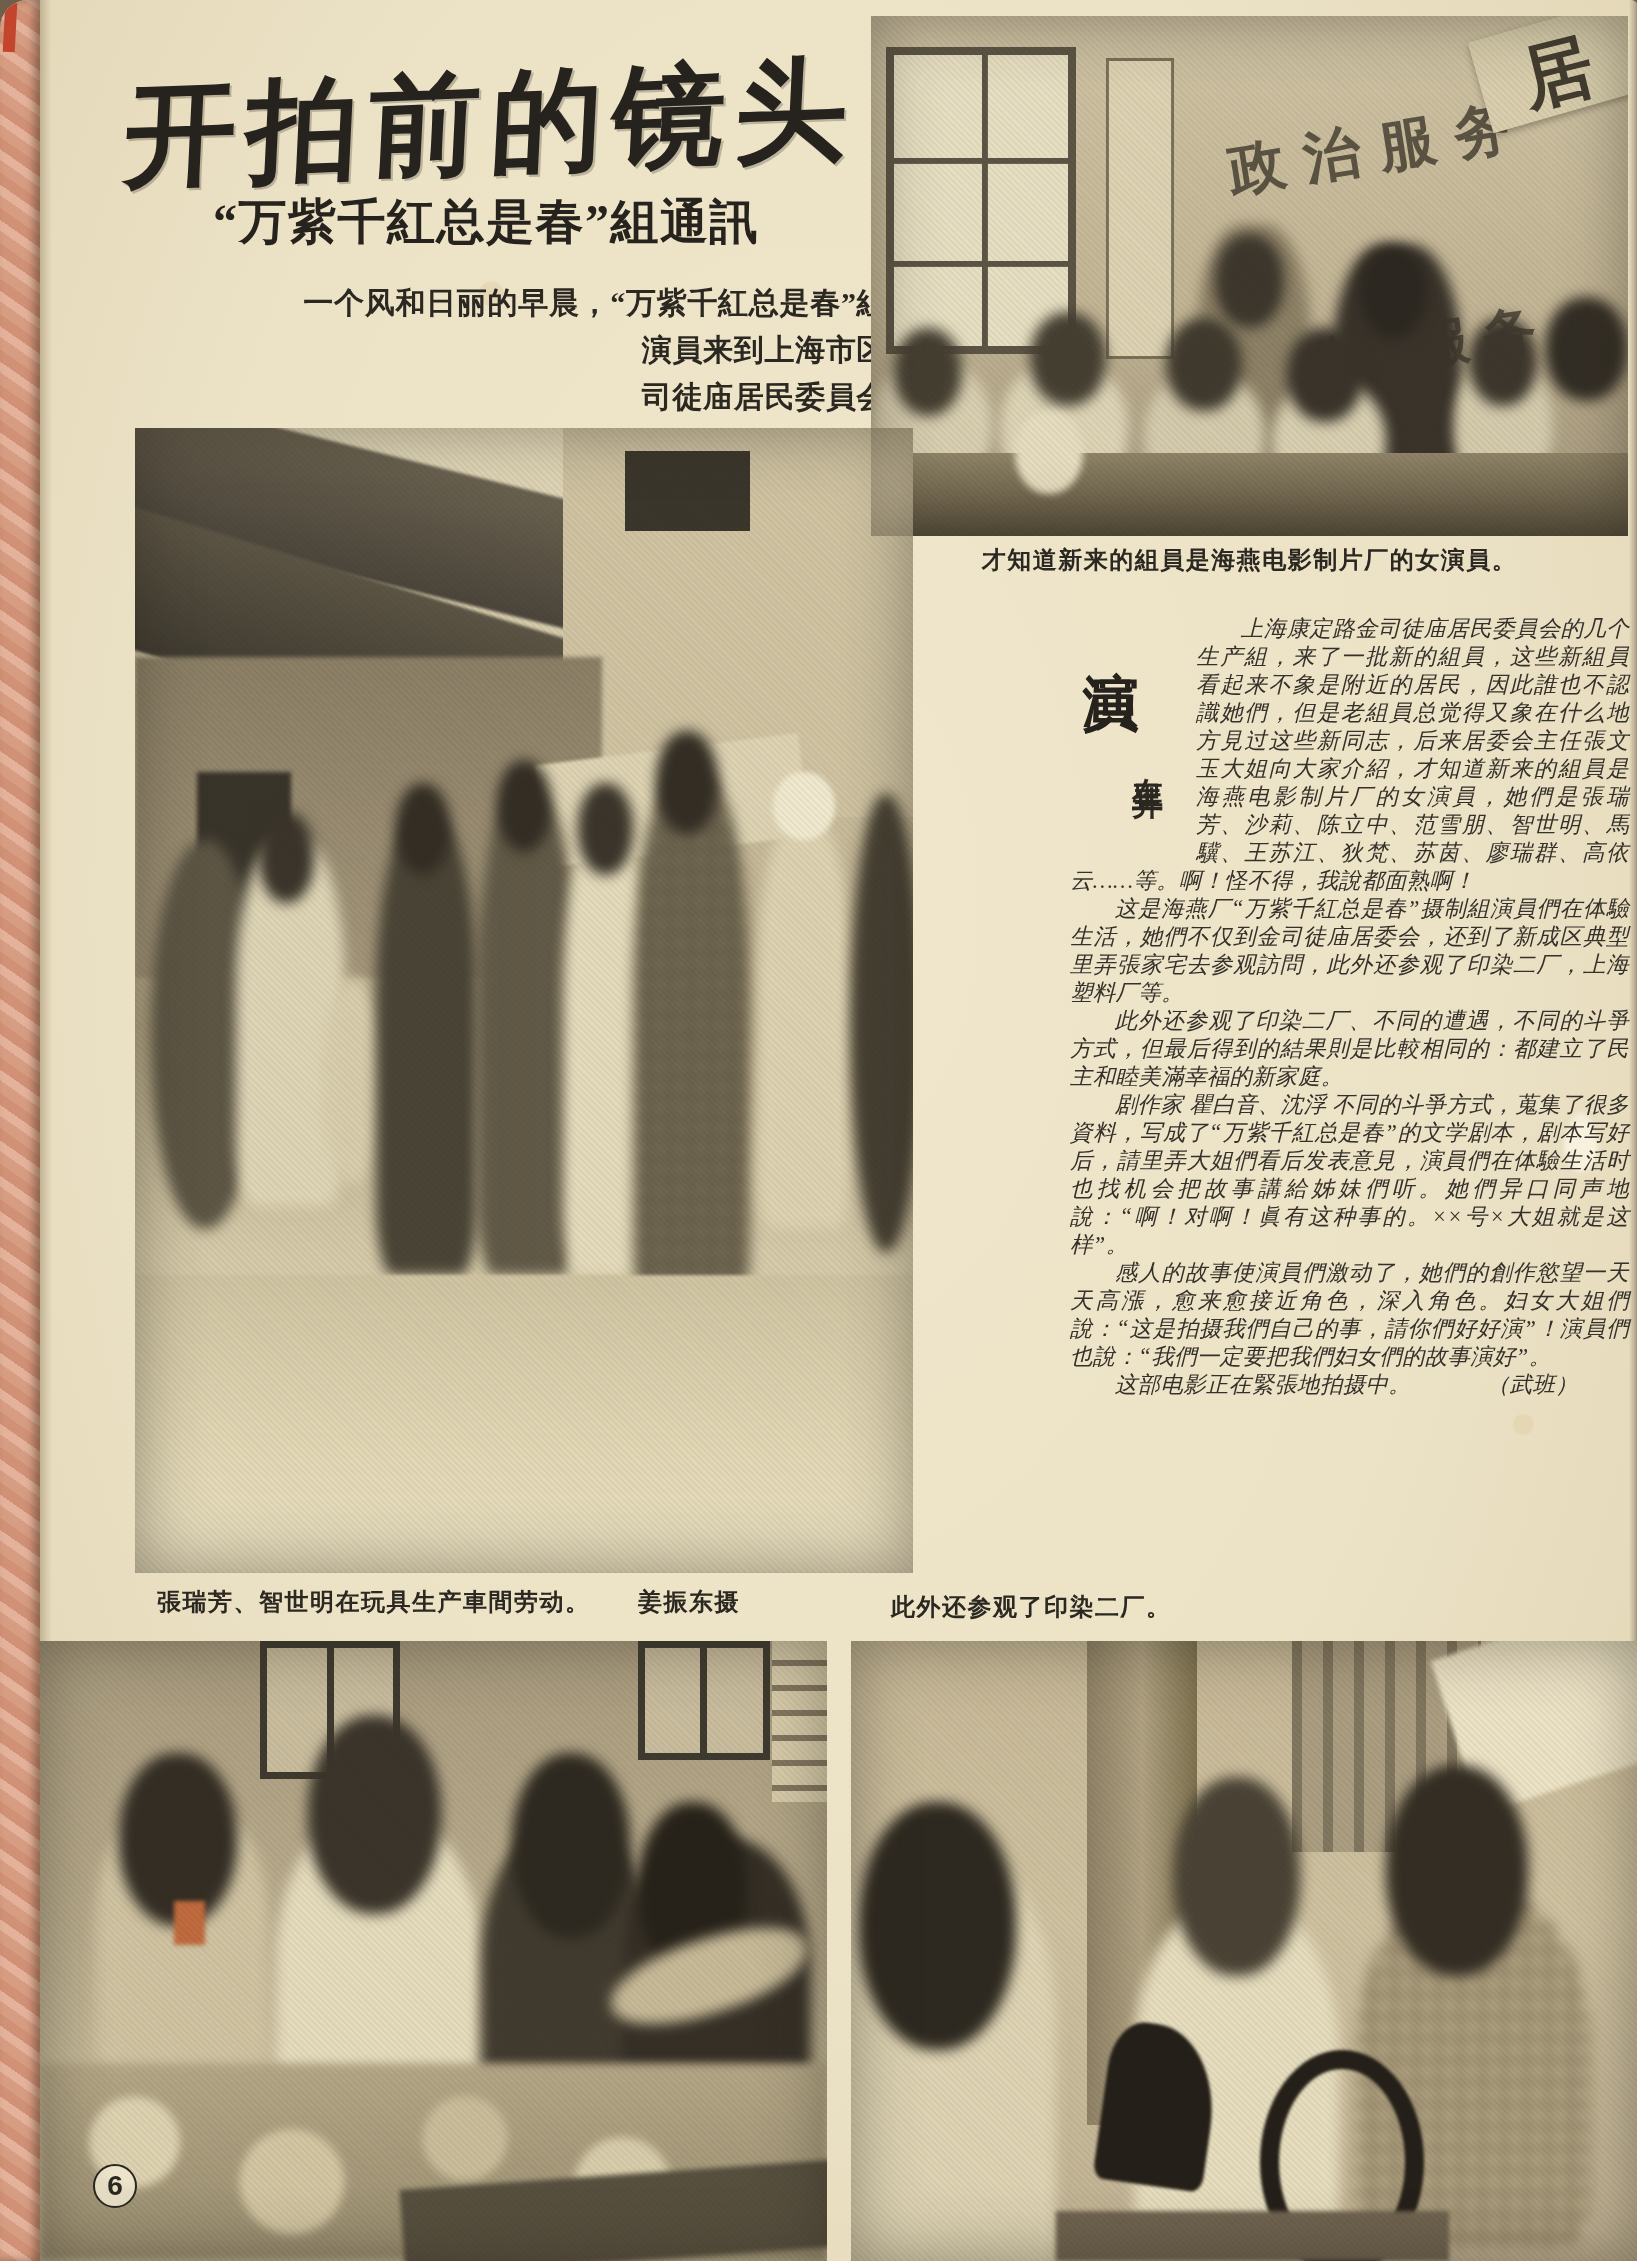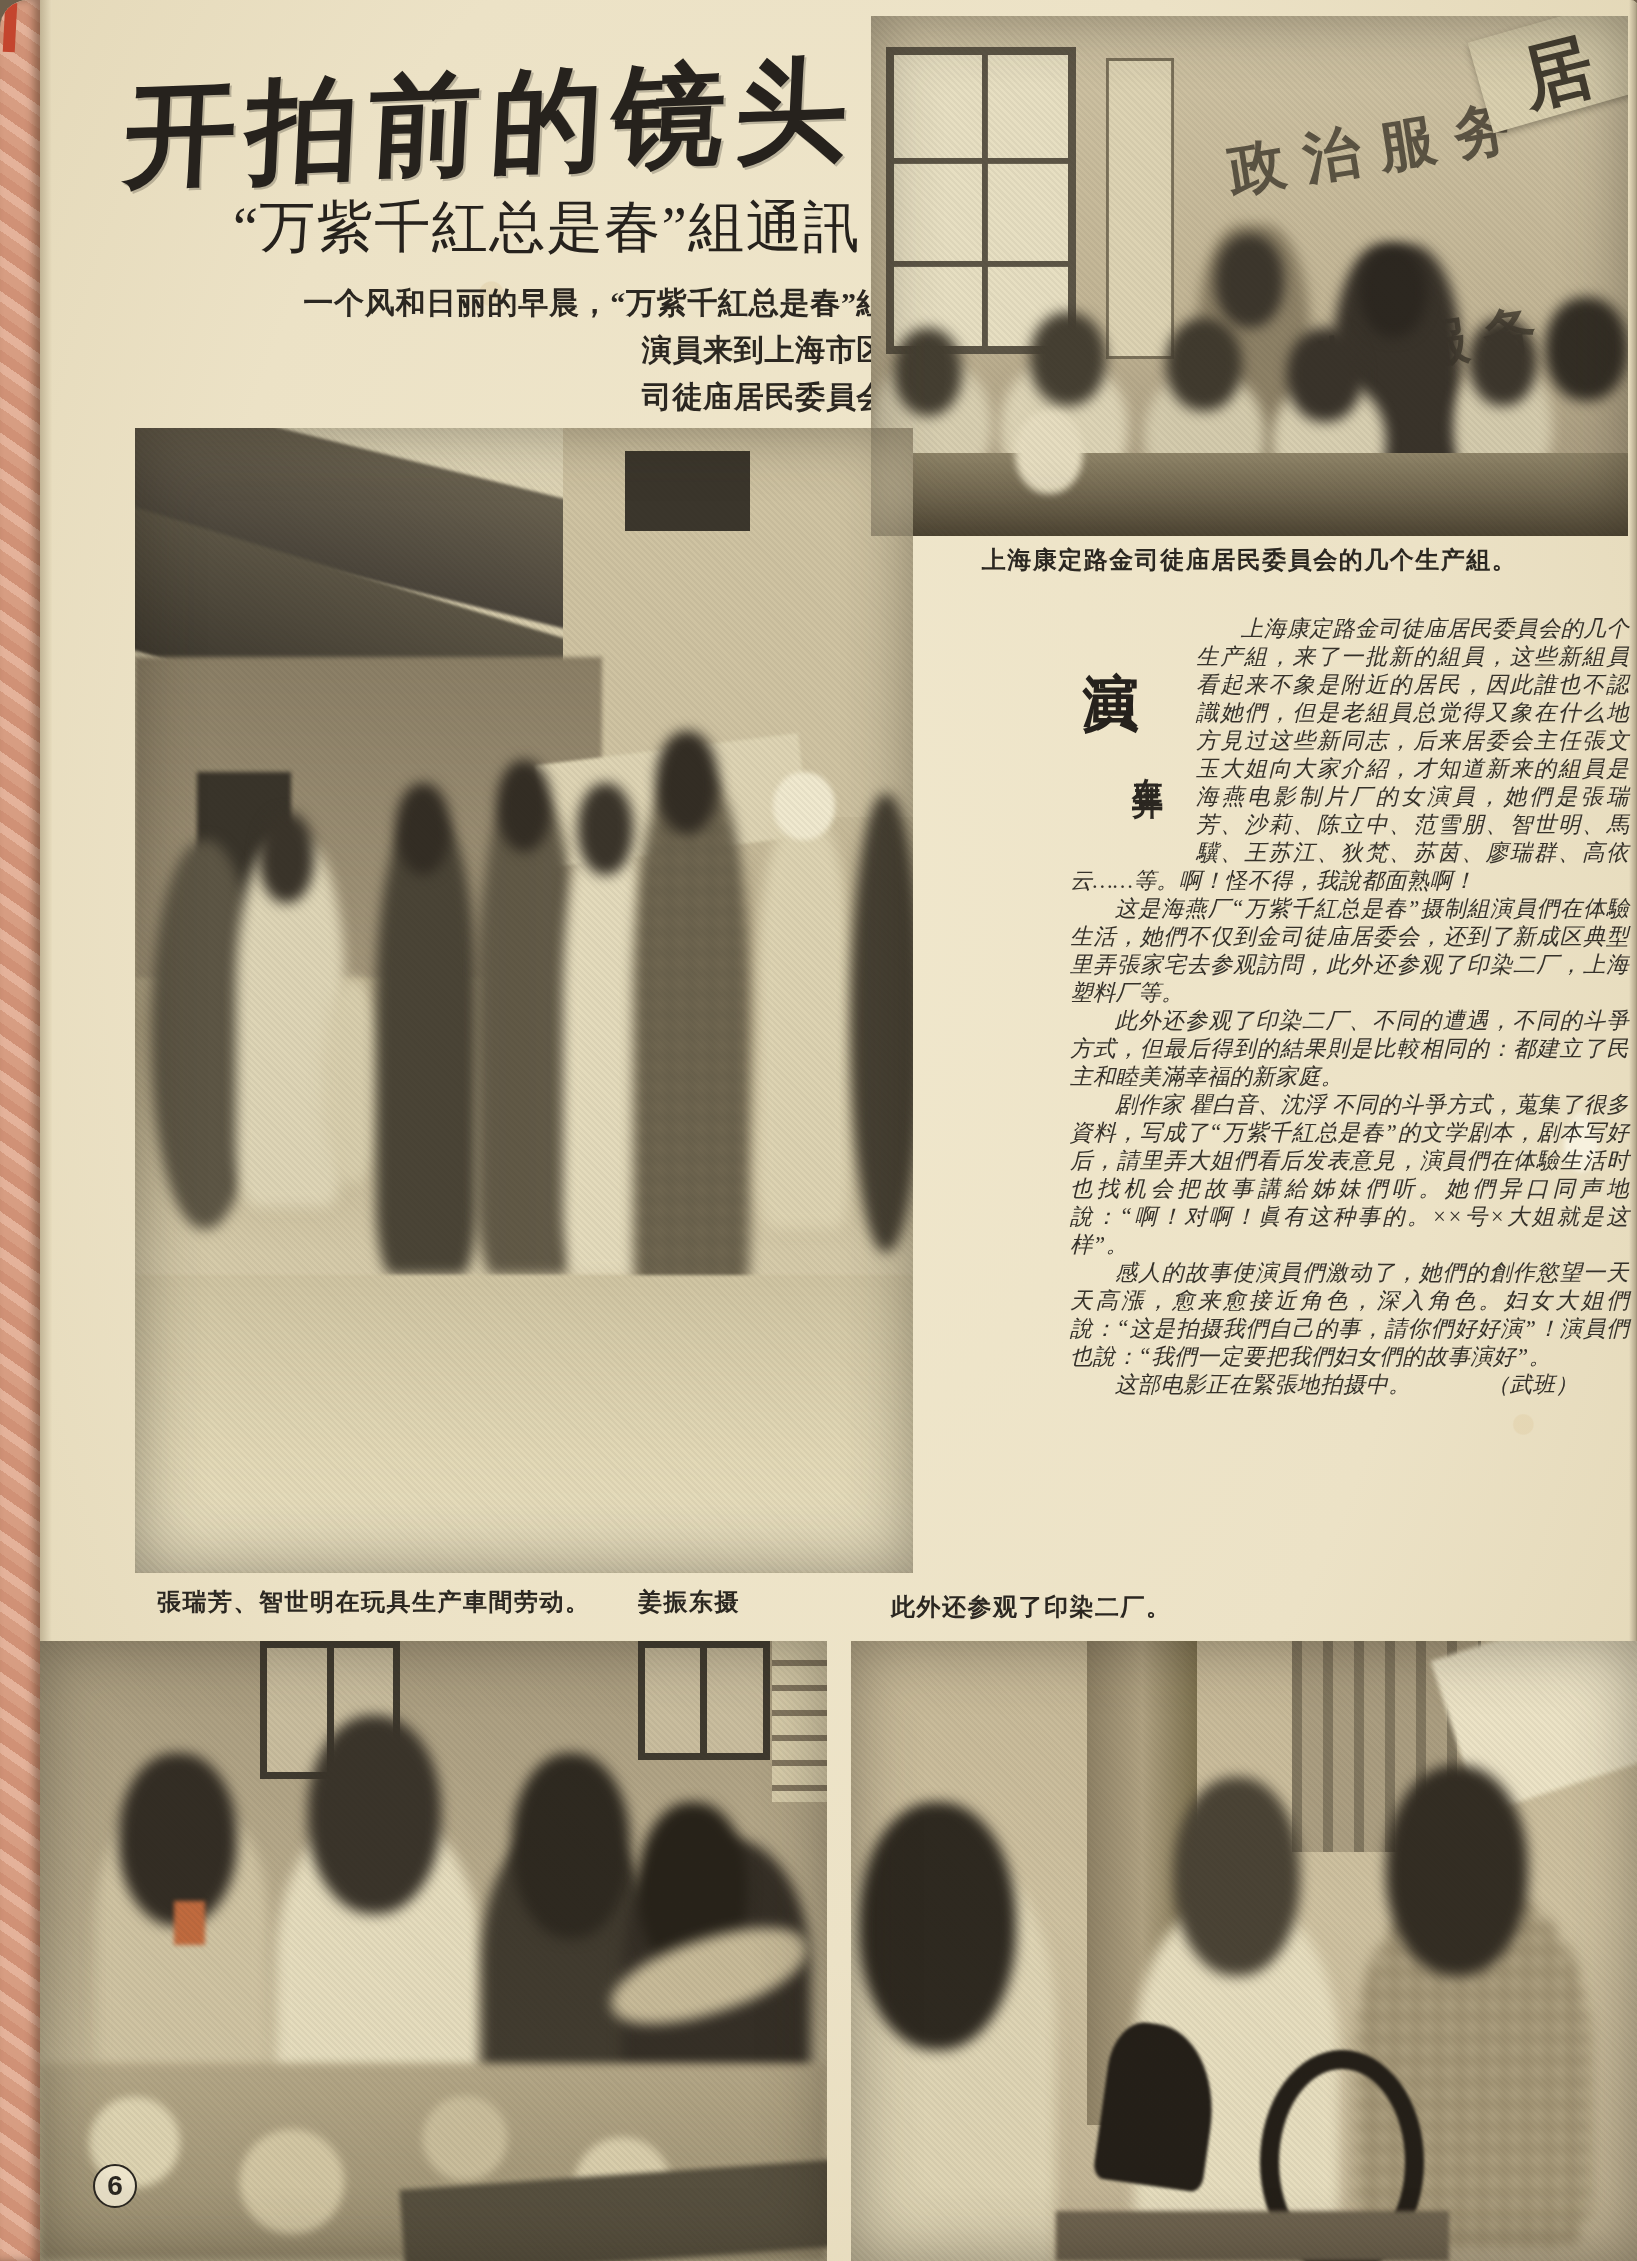--- a/index.html
+++ b/index.html
@@ -32,21 +32,21 @@
     border-radius:50%;filter:blur(2.2px);box-shadow:0 -13.2px 0 -4.4px #f3ecd7;}
   
   .main-title{
     position:absolute;left:124px;top:47px;width:794px;
     font-size:112px;font-weight:900;letter-spacing:10.3px;color:#26221d;
     transform:rotate(-2.2deg) skewX(-5deg);white-space:nowrap;
     text-shadow:2.2px 2.2px 0 rgba(38,34,29,.25);
   }
   .sub-title{
     position:absolute;left:213px;top:190px;width:720px;
-    font-size:56px;font-weight:normal;color:#26221d;letter-spacing:1.5px;white-space:nowrap;margin-left:20px;
+    font-size:48px;font-weight:bold;color:#26221d;letter-spacing:1.5px;white-space:nowrap;
   }
   .intro{
     position:absolute;left:303px;top:279px;width:615px;
     font-size:30px;font-weight:bold;line-height:47px;color:#2b2721;
     text-align:right;white-space:pre-line;letter-spacing:0.7px;
   }
   
   .photo{position:absolute;overflow:hidden;}
   .photo::after{content:"";position:absolute;inset:0;pointer-events:none;
     background-image:repeating-linear-gradient(45deg, rgba(40,35,25,.05) 0 2.2px, transparent 2.2px 4.4px);}
@@ -141,21 +141,21 @@
     <div class="blob" style="left:36%;top:68%;width:16%;height:26%;background:#d4cbad;"></div>
     <div class="blob" style="left:39%;top:58%;width:10%;height:18%;background:#403a2e;"></div>
     <div class="blob" style="left:53%;top:70%;width:15%;height:24%;background:#d8cfb1;"></div>
     <div class="blob" style="left:55%;top:60%;width:10%;height:18%;background:#39332a;"></div>
     <div class="blob" style="left:77%;top:66%;width:13%;height:26%;background:#d4cbad;"></div>
     <div class="blob" style="left:79%;top:58%;width:9%;height:17%;background:#3c362c;"></div>
     <div class="blob" style="left:89%;top:54%;width:11%;height:20%;background:#332e25;"></div>
     <div class="sh" style="left:0;bottom:0;width:100%;height:16%;background:linear-gradient(180deg,#8f8468 0%,#6f654e 60%,#564d3a 100%);"></div>
     <div class="blob" style="left:19%;bottom:8%;width:9%;height:16%;background:#e6ddc0;filter:blur(3.7px);"></div>
   </div>
-  <div class="caption cap-meeting">上海康定路金司徒庙居民委員会的几个生产組。</div>
+  <div class="caption cap-meeting">才知道新来的組員是海燕电影制片厂的女演員。</div>
 
   <div class="photo photo-street">
     <div class="sh" style="left:-8%;top:2%;width:75%;height:11%;background:linear-gradient(180deg,#6a6250 0%,#4a443a 100%);transform:rotate(14deg);filter:blur(1.5px);"></div>
     <div class="sh" style="left:-12%;top:13%;width:80%;height:12%;background:linear-gradient(180deg,#5c5545 0%,#3f3a30 100%);transform:rotate(17deg);filter:blur(1.5px);"></div>
     <div class="sh" style="left:55%;top:0%;width:45%;height:34%;background:#cfc3a2;"></div>
     <div class="sh" style="left:63%;top:2%;width:16%;height:7%;background:#3b362c;"></div>
     <div class="sh" style="left:0%;top:20%;width:60%;height:28%;background:linear-gradient(180deg,#8b7f66 0%,#a3967a 100%);filter:blur(2.2px);"></div>
     <div class="sh" style="left:52%;top:28%;width:34%;height:9%;background:#ded4b4;transform:rotate(-7deg);filter:blur(1.5px);"></div>
     <div class="sh" style="left:8%;top:30%;width:12%;height:20%;background:#39342a;filter:blur(2.2px);"></div>
     <div class="blob" style="left:2%;top:36%;width:14%;height:34%;background:#5d5645;"></div>

